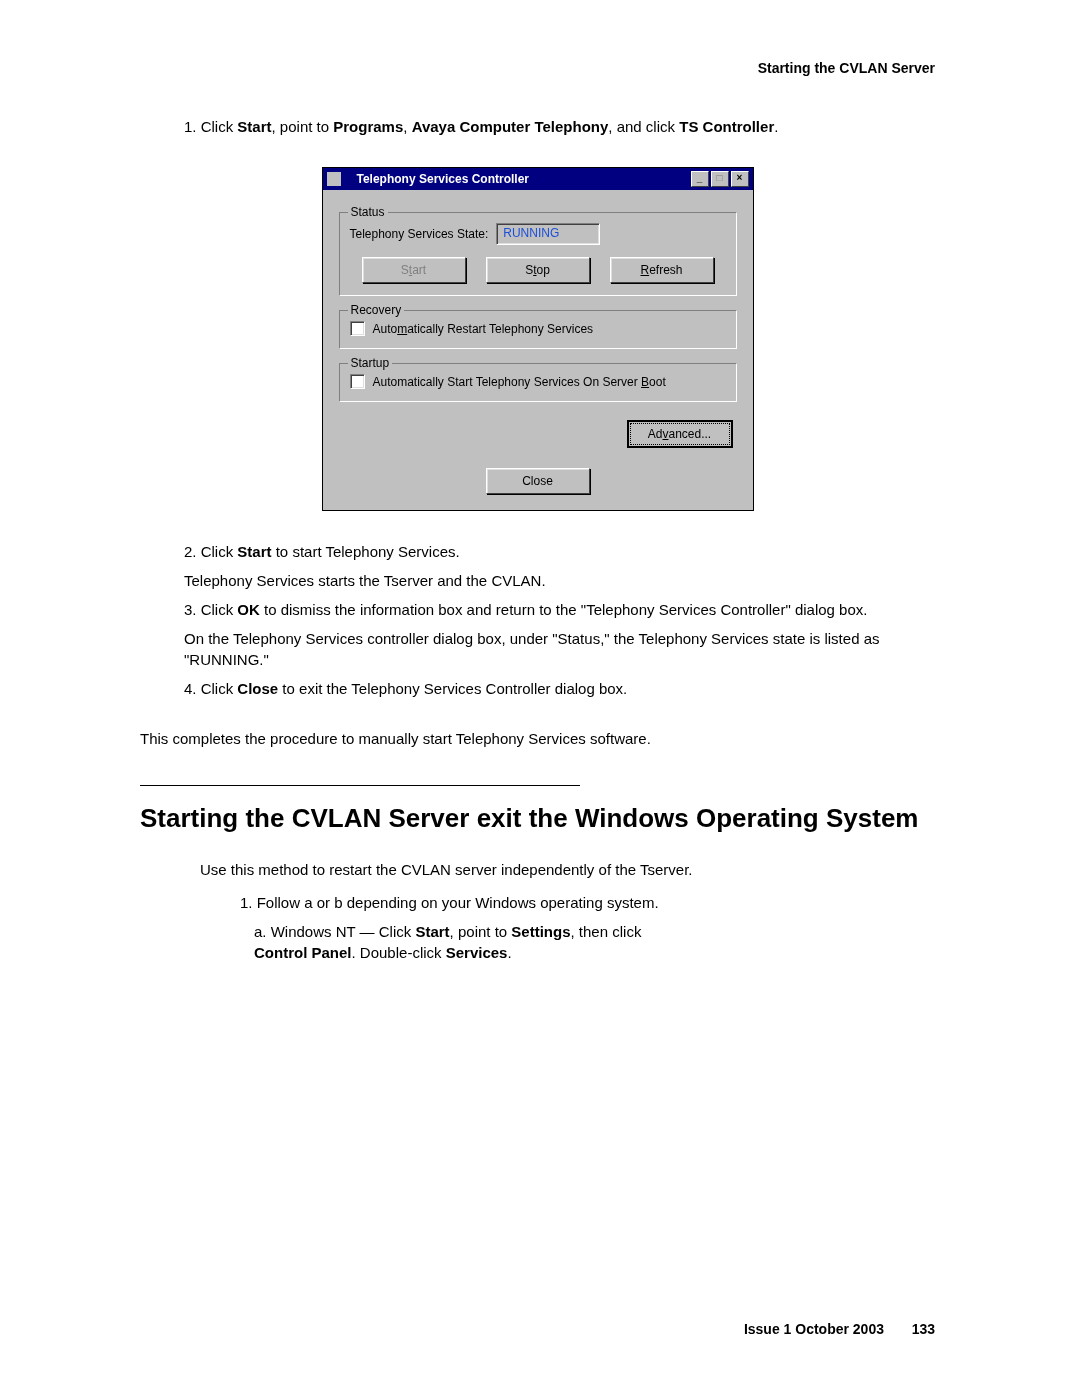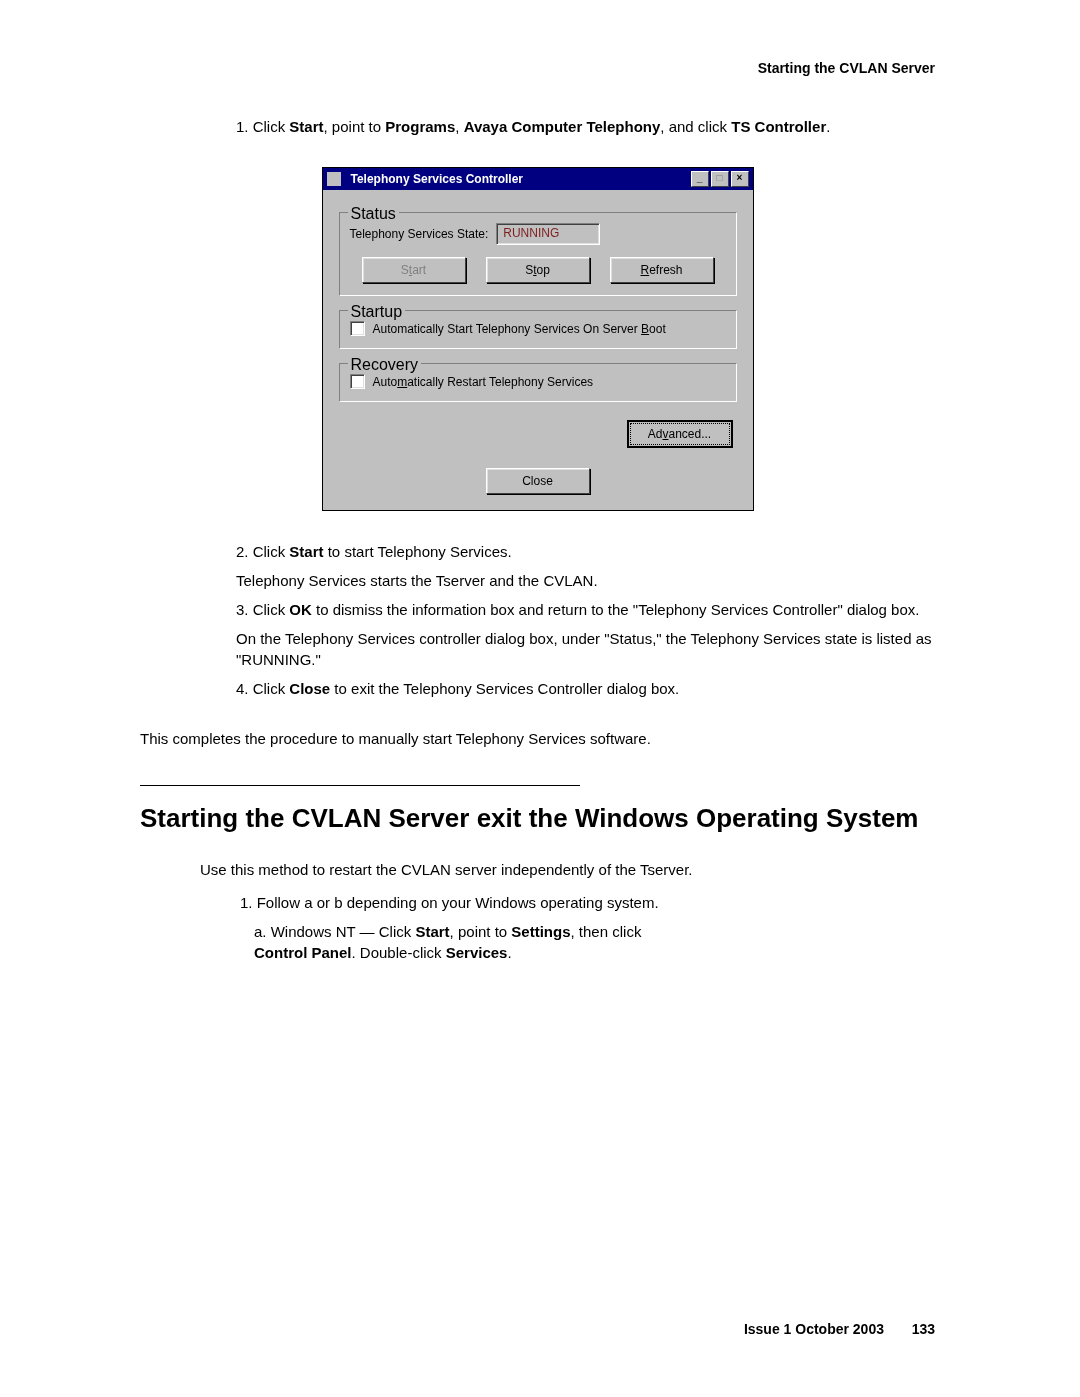--- a/index.html
+++ b/index.html
@@ -18,21 +18,21 @@
     min-height: 1397px;
     position: relative;
   }
   .header-right {
     text-align: right;
     font-weight: bold;
     font-size: 14px;
     margin-bottom: 40px;
   }
   .steps {
-    margin-left: 96px;
+    margin-left: 44px;
   }
   .step {
     margin-bottom: 8px;
     line-height: 1.4;
   }
   .bold { font-weight: bold; }
   .dialog-container {
     display: flex;
     justify-content: center;
     margin: 30px 0 30px 0;
@@ -51,21 +51,21 @@
     font-weight: bold;
     padding: 2px 4px;
     display: flex;
     align-items: center;
     justify-content: space-between;
     height: 18px;
   }
   .titlebar-left {
     display: flex;
     align-items: center;
-    gap: 10px;
+    gap: 16px;
   }
   .app-icon {
     width: 14px;
     height: 14px;
     background: #c0c0c0;
     display: inline-block;
   }
   .titlebar-buttons {
     display: flex;
     gap: 2px;
@@ -95,34 +95,34 @@
     margin: 6px 0 14px 0;
     padding: 10px 10px 12px 10px;
     position: relative;
   }
   .legend {
     position: absolute;
     top: -8px;
     left: 8px;
     background: #c0c0c0;
     padding: 0 3px;
-    font-size: 16px;
+    font-size: 12px;
   }
   .row {
     display: flex;
     align-items: center;
     gap: 8px;
   }
   .state-field {
     background: #c0c0c0;
     border: 1px solid #808080;
     border-right-color: #fff;
     border-bottom-color: #fff;
     box-shadow: inset 1px 1px 0 #404040, inset -1px -1px 0 #dfdfdf;
-    color: #7f1d1d;
+    color: #1d4ed8;
     padding: 2px 6px;
     width: 90px;
     height: 16px;
     font-size: 12px;
   }
   .btn {
     min-width: 86px;
     height: 24px;
     background: #c0c0c0;
     border: 1px solid #fff;
@@ -261,32 +261,32 @@
                 <span>op</span>
               </span>
             <span class="btn">
                 <span class="u">R</span>
                 <span>efresh</span>
               </span>
           </div>
         </div>
 
         <div class="groupbox">
+          <div class="legend">Recovery</div>
+          <div class="row">
+            <span class="check"></span>
+            <span><span>Auto</span><span class="u">m</span><span>atically Restart Telephony Services</span></span>
+          </div>
+        </div>
+
+        <div class="groupbox">
           <div class="legend">Startup</div>
           <div class="row">
             <span class="check"></span>
             <span><span>Automatically Start Telephony Services On Server </span><span class="u">B</span><span>oot</span></span>
-          </div>
-        </div>
-
-        <div class="groupbox">
-          <div class="legend">Recovery</div>
-          <div class="row">
-            <span class="check"></span>
-            <span><span>Auto</span><span class="u">m</span><span>atically Restart Telephony Services</span></span>
           </div>
         </div>
 
         <div class="advanced-row">
           <span class="btn focus">
               <span>Ad</span>
               <span class="u">v</span>
               <span>anced...</span>
             </span>
         </div>

